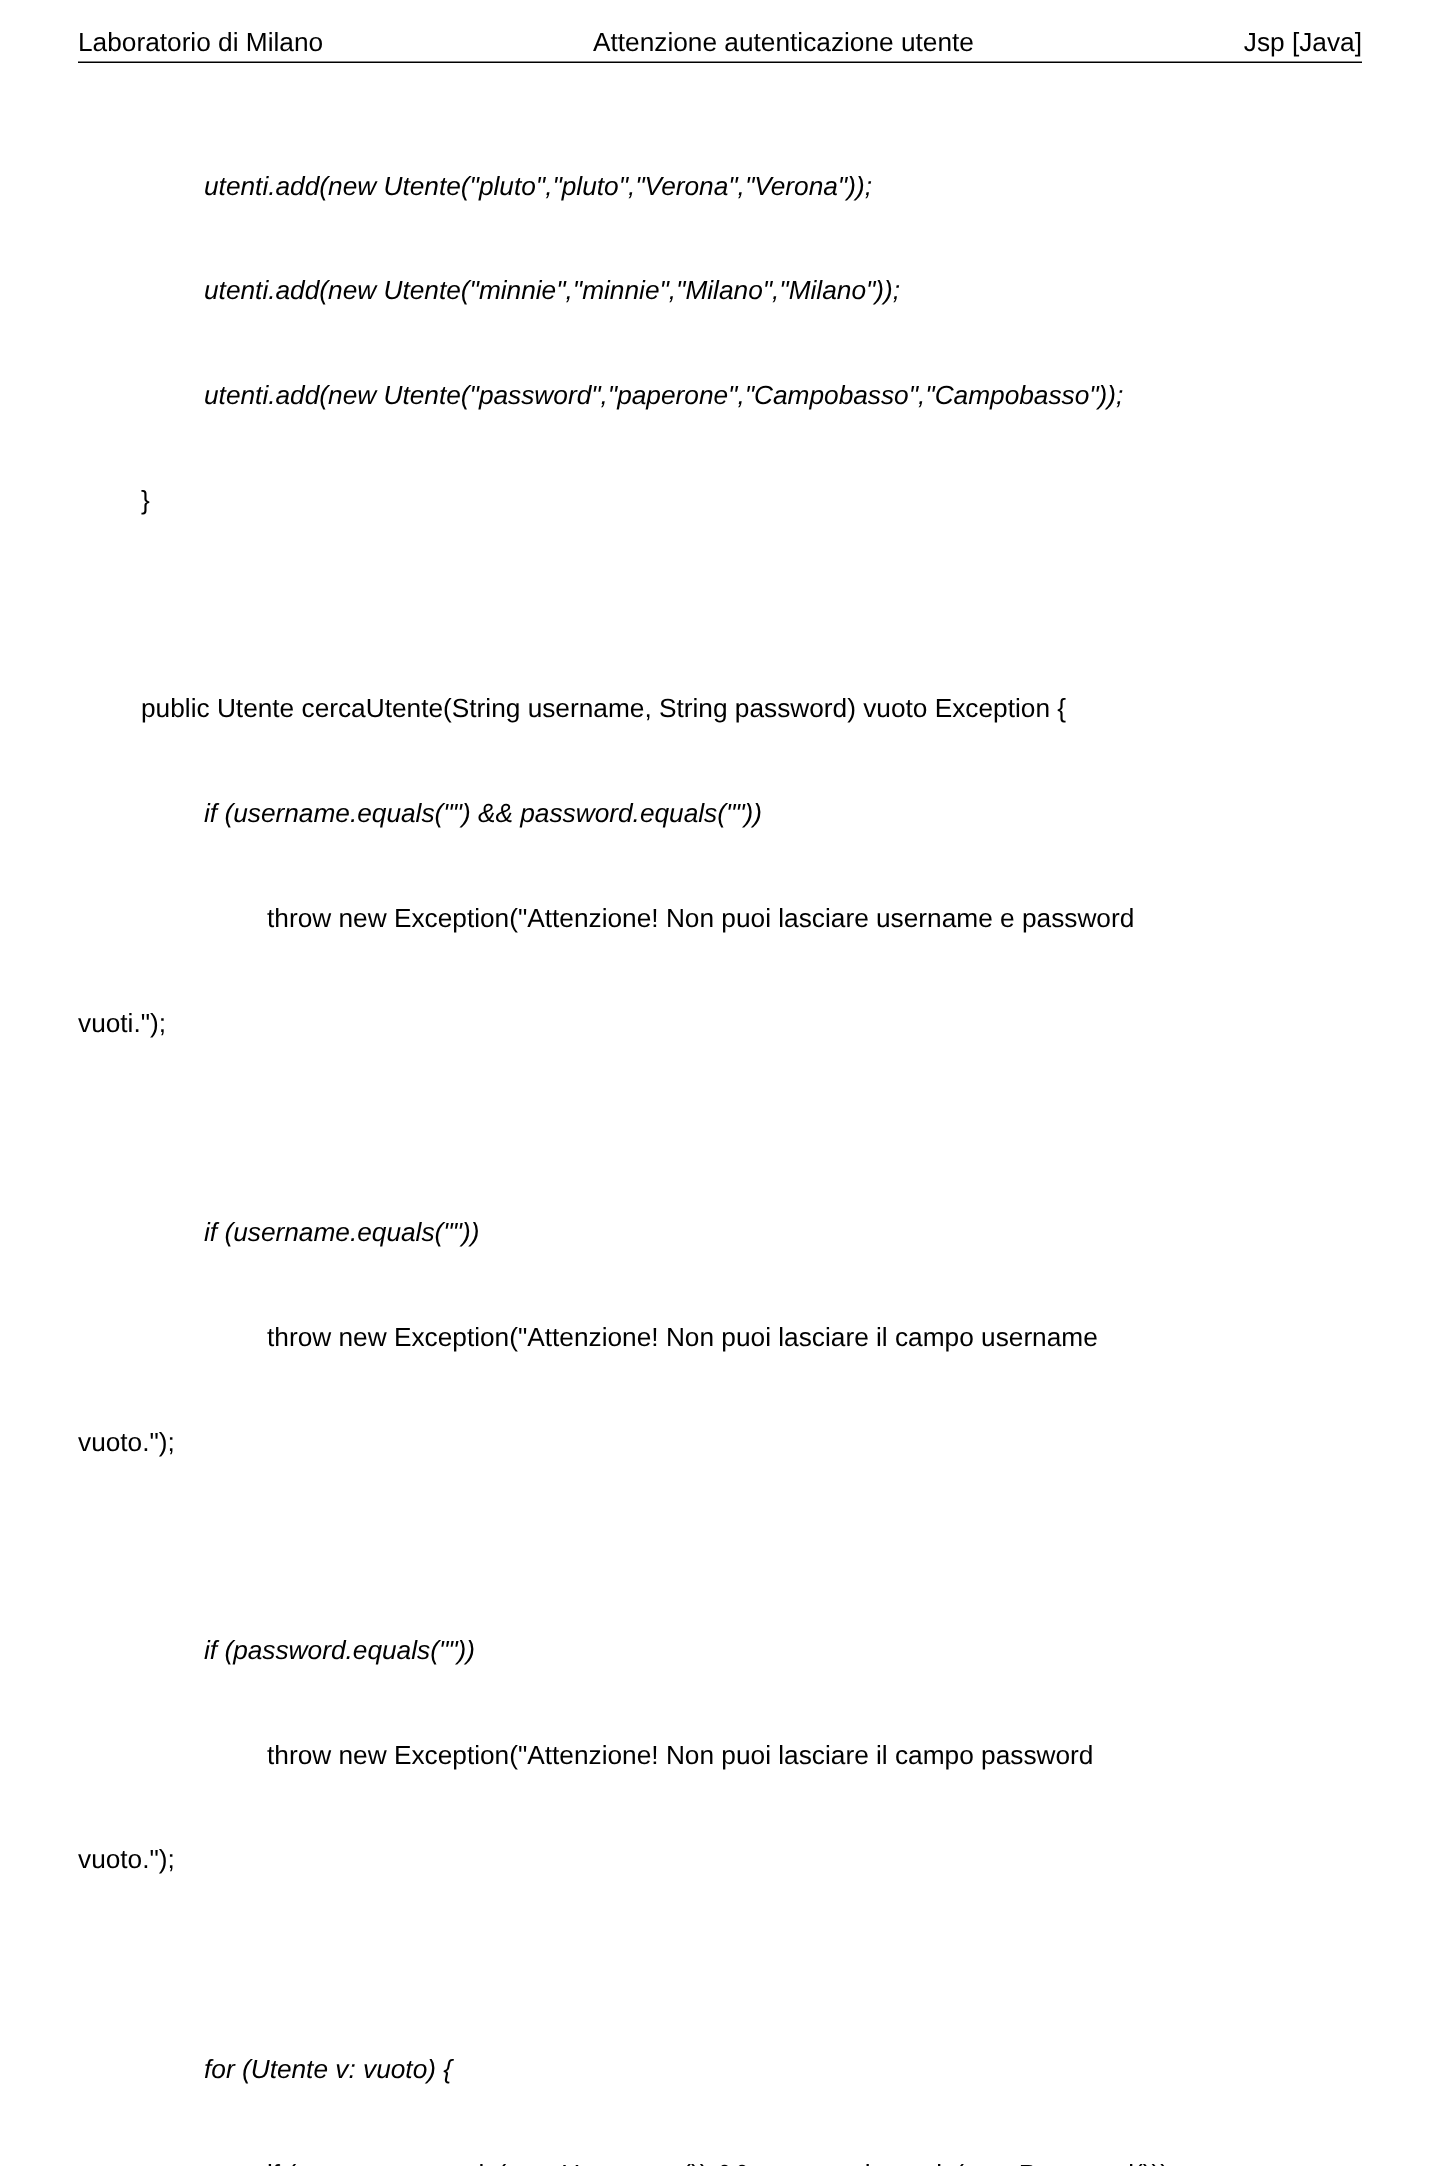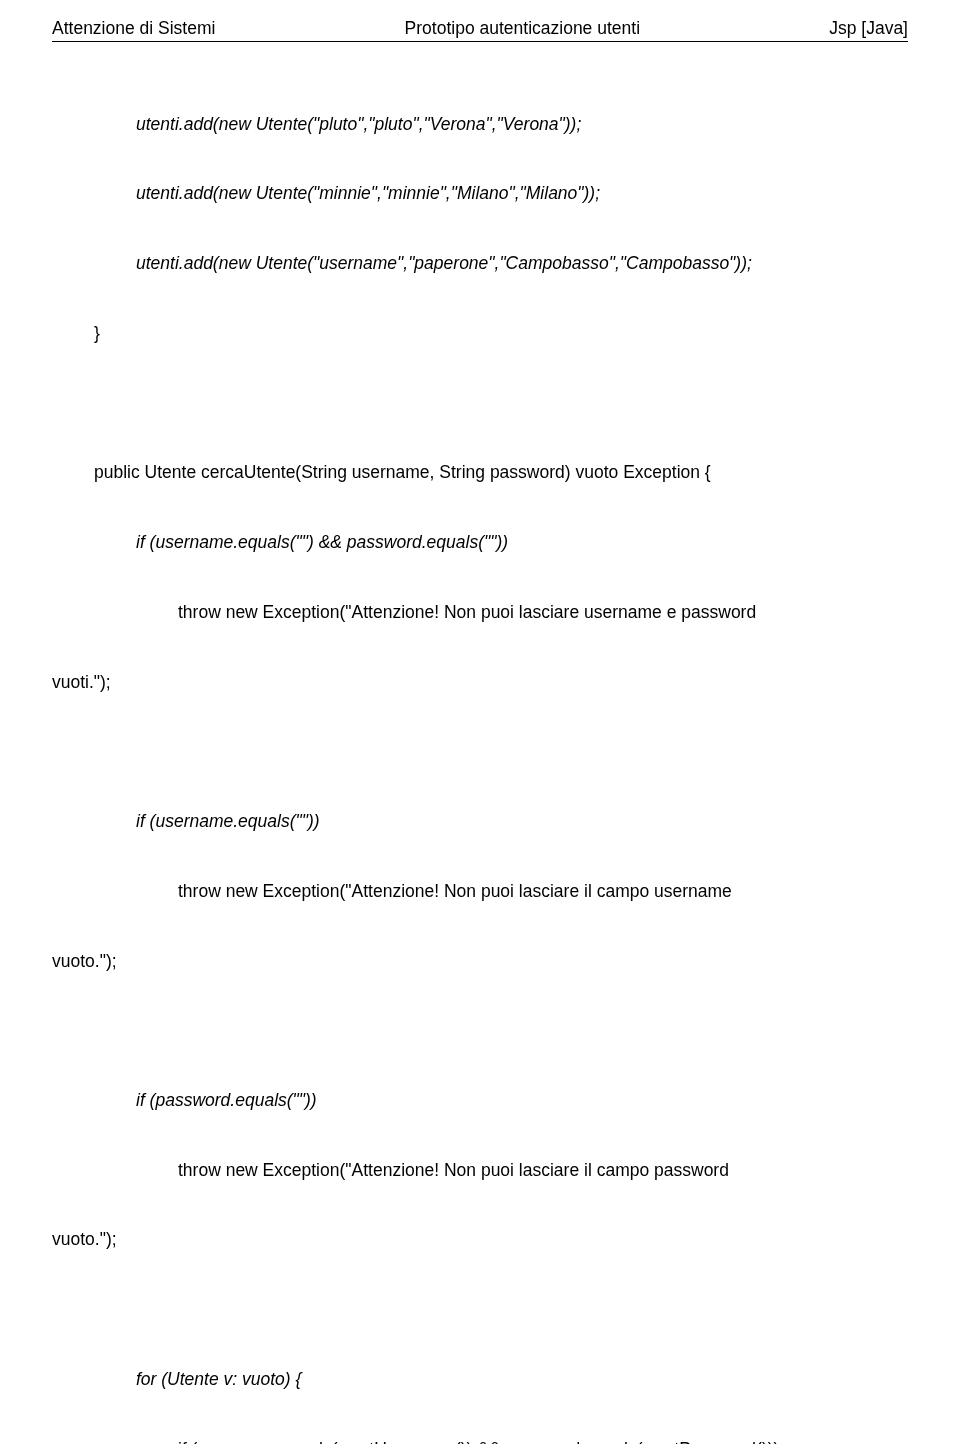--- a/index.html
+++ b/index.html
@@ -38,29 +38,29 @@
   .ind3 { padding-left: 126px; display:block; }
   .ind0 { padding-left: 0; display:block; }
   .blank { height: 23px; }
 </style>
 </head>
 <body>
 
 <div class="page">
 
   <div class="header-row">
-    <span class="header-left">Attenzione di Sistemi</span>
-    <span class="header-center">Prototipo autenticazione utenti</span>
+    <span class="header-left">Laboratorio di Milano</span>
+    <span class="header-center">Attenzione autenticazione utente</span>
     <span class="header-right">Jsp [Java]</span>
   </div>
 
   <div class="code">
     <span class="ind2">utenti.add(new Utente("pluto","pluto","Verona","Verona"));</span>
     <span class="ind2">utenti.add(new Utente("minnie","minnie","Milano","Milano"));</span>
-    <span class="ind2">utenti.add(new Utente("username","paperone","Campobasso","Campobasso"));</span>
+    <span class="ind2">utenti.add(new Utente("password","paperone","Campobasso","Campobasso"));</span>
     <span class="ind1">}</span>
     <div class="blank"></div>
     <span class="ind1">public Utente cercaUtente(String username, String password) vuoto Exception {</span>
     <span class="ind2">if (username.equals("") &amp;&amp; password.equals(""))</span>
     <span class="ind3">throw new Exception("Attenzione! Non puoi lasciare username e password</span>
     <span class="ind0">vuoti.");</span>
     <div class="blank"></div>
     <span class="ind2">if (username.equals(""))</span>
     <span class="ind3">throw new Exception("Attenzione! Non puoi lasciare il campo username</span>
     <span class="ind0">vuoto.");</span>

